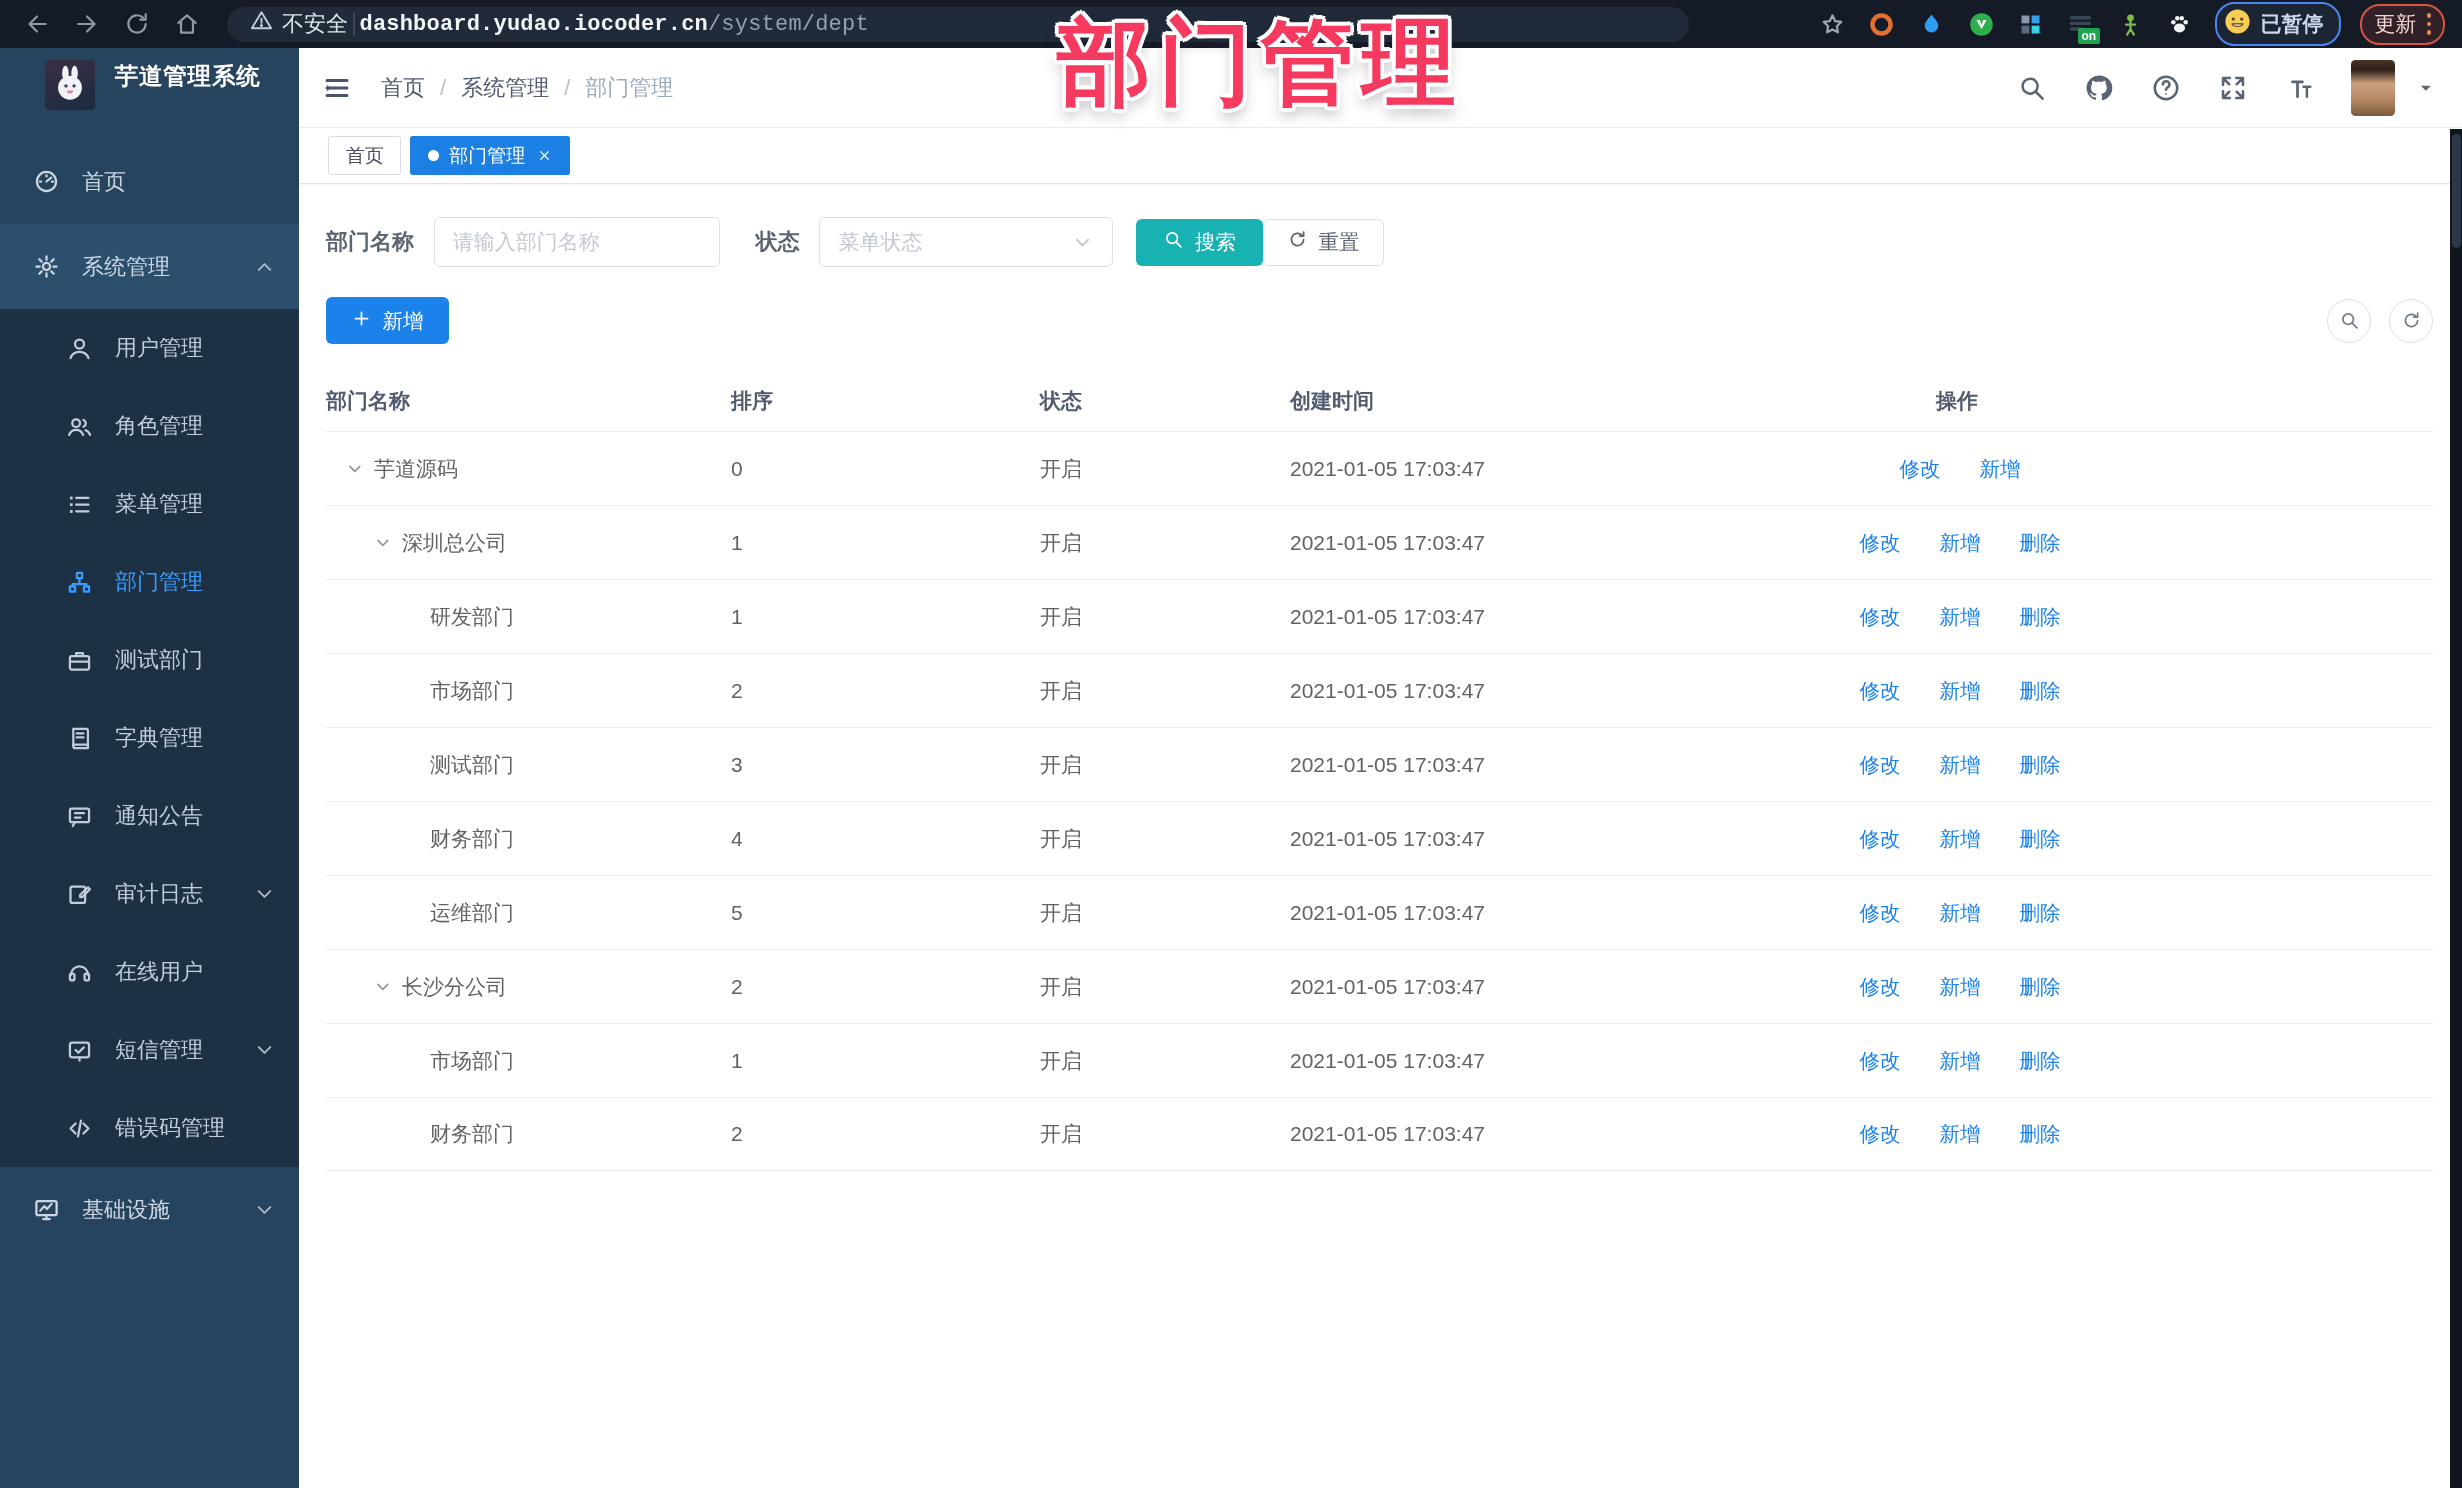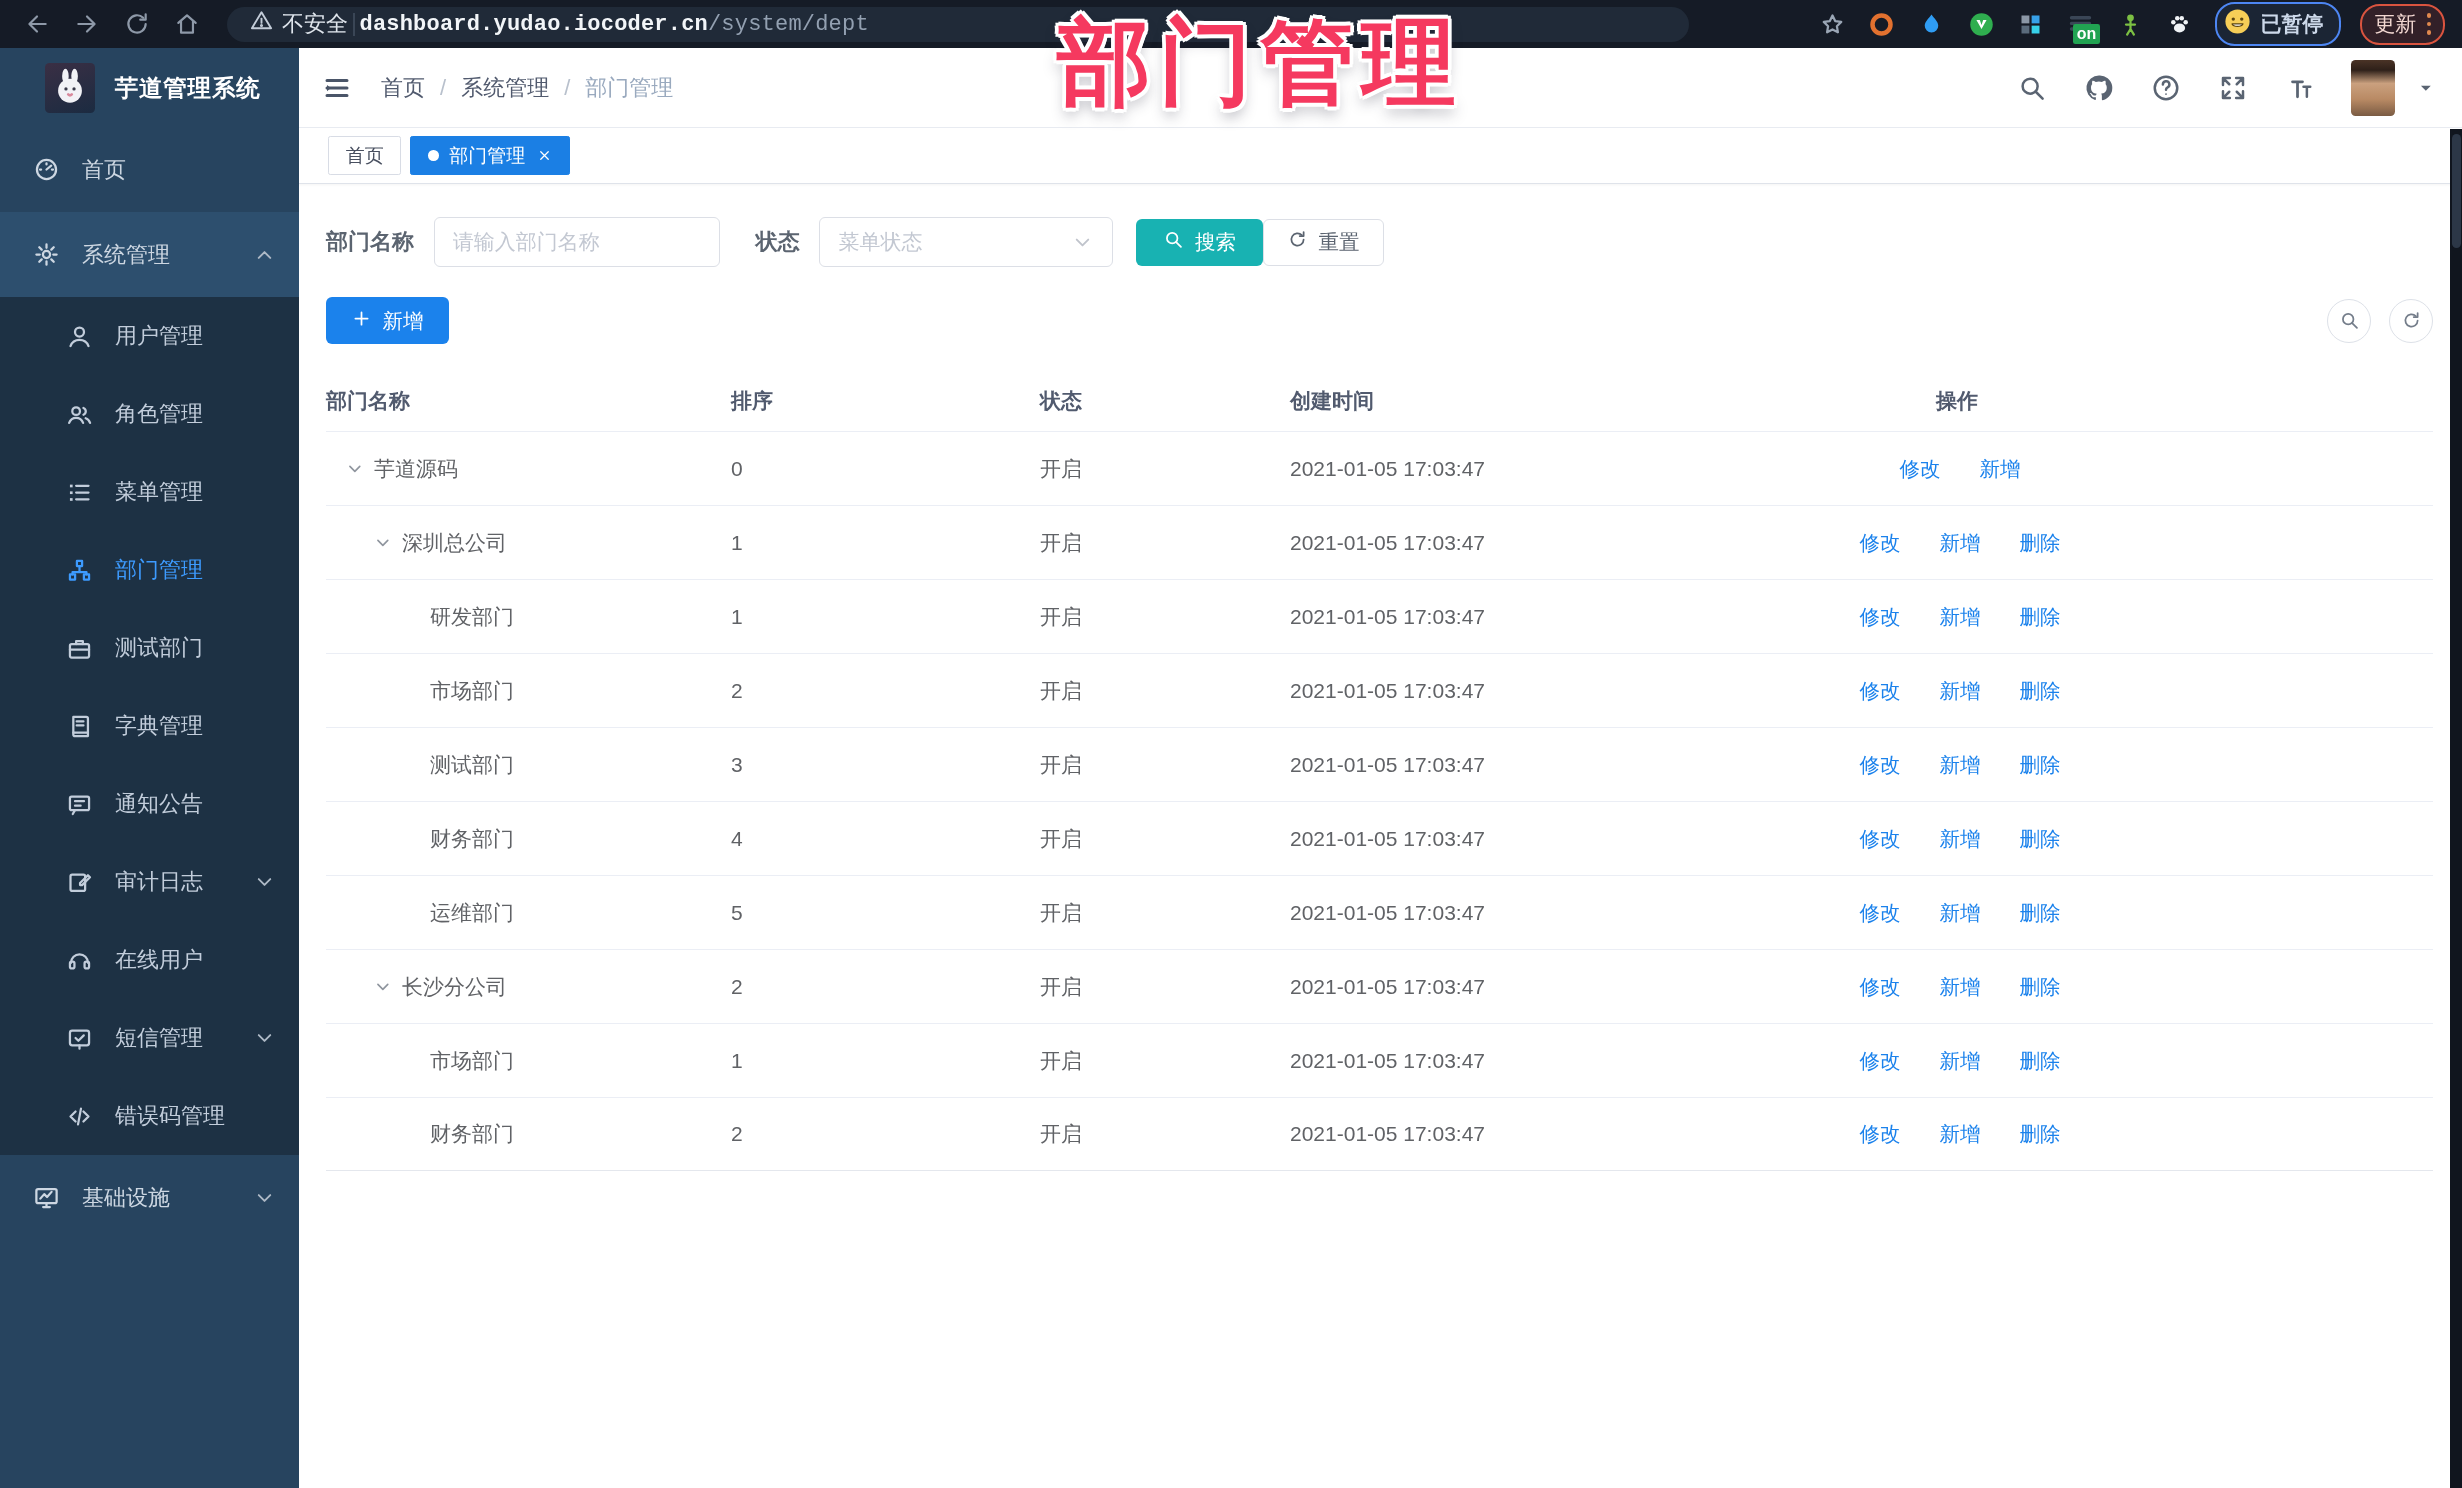--- a/index.html
+++ b/index.html
@@ -17,42 +17,42 @@
     display:flex; align-items:center; padding:0 23px; gap:5px;font-family:Liberation Mono, monospace; }
   .sec-label { color:#dfe5ec; font-size:22px; display:flex; align-items:center; gap:9px; }
   .sec-label svg { width:23px; height:23px; color:#c3ccd8; }
   .addr-sep { width:1.5px; height:23px; background:#3a4656; }
   .url { font-size:22px; letter-spacing:0.2px; }
   .url .host { color:#f2f5f8; font-weight:600; }
   .url .path { color:#93a0b1; }
   .bar-right { margin-left:auto; display:flex; align-items:center; gap:19.7px; padding-right:16.7px; }
   .ext { width:30px; height:30px; display:flex; align-items:center; justify-content:center; position:relative; }
   .ext svg { width:27px; height:27px; }
-  .badge-on { position:absolute; right:-4.5px; bottom:-4.5px; background:#21a352; color:#fff; font-size:16px;
+  .badge-on { position:absolute; right:-4.5px; bottom:-4.5px; background:#21a352; color:#fff; font-size:12px;
     padding:0.8px 3.8px; border-radius:2.3px; font-weight:700; }
   .profile-pill { display:flex; align-items:center; gap:9px; border:2.3px solid #4d86f2; border-radius:19.7px;
     background:#1b2534; padding:3px 15px 3px 6px; color:#cdd9ea; font-size:21px;font-weight:bold; }
   .profile-pill svg { width:29px; height:29px; }
   .update-pill { display:flex; align-items:center; gap:10.6px; border:2.3px solid #d9543f; border-radius:19.7px;
     background:#322028; padding:4.5px 12px; color:#f3d8d2; font-size:21px; }
   .update-pill .dots { display:flex; flex-direction:column; gap:3.8px; }
   .update-pill .dots i { width:4.5px; height:4.5px; border-radius:50%; background:#e0894e; }
 
   
   .watermark { position:absolute; left:1057px; top:0px; z-index:50; font-size:94px; font-weight:700;
     letter-spacing:7.6px; color:#f5395f; pointer-events:none;
     text-shadow:-3.8px 0 0 #fff,3.8px 0 0 #fff,0 -3.8px 0 #fff,0 3.8px 0 #fff,
       -3px -3px 0 #fff,3px 3px 0 #fff,-3px 3px 0 #fff,3px -3px 0 #fff, 0 7.6px 13.6px rgba(40,40,60,.35); }
 
   
   .app { position:absolute; top:48px; left:0; right:0; bottom:0; display:flex; }
 
   
   .sidebar { width:299px; background:#27445f; color:#c6d1de; flex-shrink:0; overflow:hidden; }
-  .logo-row { height:79px; display:flex; align-items:center; gap:19.7px; padding:0 0 0 45px; }
+  .logo-row { height:79px; display:flex; gap:19.7px; padding:0 0 0 45px;margin-top:12px; }
   .logo-img { width:50px; height:50px; border-radius:4.5px; background:linear-gradient(160deg,#3a2f44,#1b2b41); 
     display:flex; align-items:center; justify-content:center; overflow:hidden; }
   .logo-img svg { width:44px; height:44px; }
   .logo-title { color:#fff; font-size:23.5px; font-weight:700; letter-spacing:0.8px; }
   .menu { display:flex; flex-direction:column; }
   .mi { display:flex; align-items:center; font-size:22px; position:relative; cursor:pointer; }
   .mi.root { height:85px; padding-left:32px; color:#cdd7e2; }
   .mi.root.active-parent { background:#2d4f6e; }
   .mi.sub { height:78px; padding-left:65px; background:#1d3144; color:#c2cddb; }
   .mi .mi-icon { width:29px; height:29px; margin-right:21px; display:flex; align-items:center; justify-content:center; }

